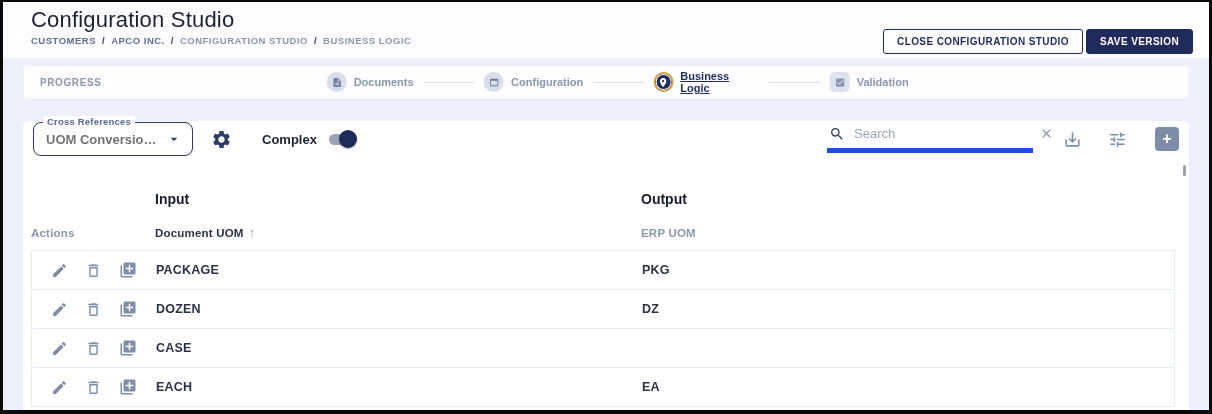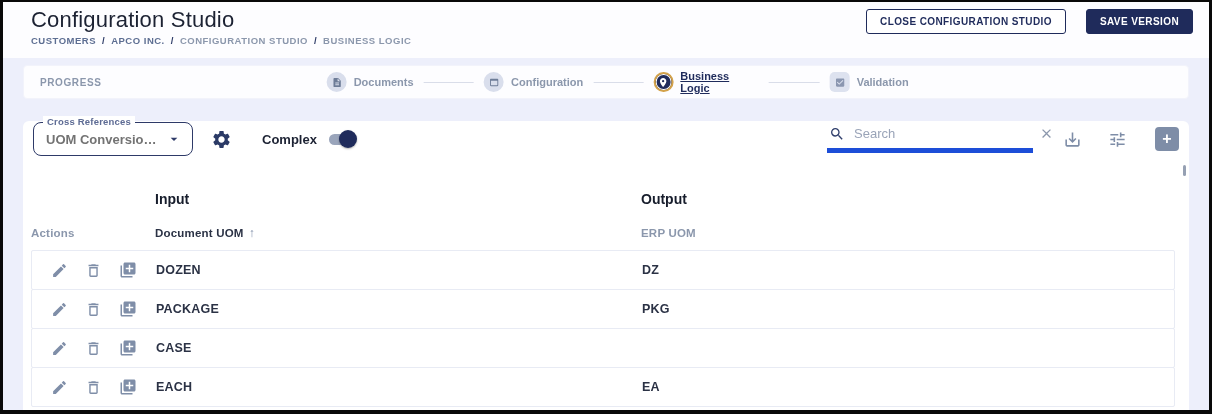--- a/index.html
+++ b/index.html
@@ -29,21 +29,21 @@
   }
   .breadcrumb{
     margin-top:2px;
     font-size:9.5px; font-weight:700; letter-spacing:.5px;
     display:flex; gap:6px; align-items:center;
     text-transform:uppercase;
   }
   .crumb-link{ color:#5d6e92; cursor:pointer;}
   .crumb-plain{ color:#8b97ac; }
   .crumb-sep{ color:#2c3a66; font-weight:800;}
-  .header-buttons{ display:flex; gap:20px; margin-top:2px;}
+  .header-buttons{ display:flex; gap:3px; margin-top:22px;}
   .btn{
     font-family:"Liberation Sans", sans-serif;
     font-size:10px; font-weight:700; letter-spacing:.4px;
     padding:6px 13px; border-radius:3px; cursor:pointer;
   }
   .btn-outline{ background:#fff; color:#1f2b5b; border:1px solid #1f2b5b;}
   .btn-solid{ background:#1f2b5b; color:#fff; border:1px solid #1f2b5b;}
 
   
   .progress-panel{
@@ -325,44 +325,44 @@
               <svg width="17" height="17" viewBox="0 0 24 24" fill="#7f8ea8">
                 <path d="M16 9v10H8V9h8m-1.5-6h-5l-1 1H5v2h14V4h-3.5l-1-1zM18 7H6v12c0 1.1.9 2 2 2h8c1.1 0 2-.9 2-2V7z"></path>
               </svg>
             </span>
           <span class="action-icon">
               <svg width="18" height="18" viewBox="0 0 24 24" fill="#7f8ea8">
                 <path d="M4 6H2v14c0 1.1.9 2 2 2h14v-2H4V6zm16-4H8c-1.1 0-2 .9-2 2v12c0 1.1.9 2 2 2h12c1.1 0 2-.9 2-2V4c0-1.1-.9-2-2-2zm-1 9h-4v4h-2v-4H9V9h4V5h2v4h4v2z"></path>
               </svg>
             </span>
         </div>
+        <span class="cell-text">PACKAGE</span>
+        <span class="cell-text">PKG</span>
+      </div>
+
+      <div class="tgrid trow">
+        <div class="row-actions">
+          <span class="action-icon">
+              <svg width="17" height="17" viewBox="0 0 24 24" fill="#7f8ea8">
+                <path d="M3 17.25V21h3.75L17.81 9.94l-3.75-3.75L3 17.25zM20.71 7.04c.39-.39.39-1.02 0-1.41l-2.34-2.34a.996.996 0 0 0-1.41 0l-1.83 1.83 3.75 3.75 1.83-1.83z"></path>
+              </svg>
+            </span>
+          <span class="action-icon">
+              <svg width="17" height="17" viewBox="0 0 24 24" fill="#7f8ea8">
+                <path d="M16 9v10H8V9h8m-1.5-6h-5l-1 1H5v2h14V4h-3.5l-1-1zM18 7H6v12c0 1.1.9 2 2 2h8c1.1 0 2-.9 2-2V7z"></path>
+              </svg>
+            </span>
+          <span class="action-icon">
+              <svg width="18" height="18" viewBox="0 0 24 24" fill="#7f8ea8">
+                <path d="M4 6H2v14c0 1.1.9 2 2 2h14v-2H4V6zm16-4H8c-1.1 0-2 .9-2 2v12c0 1.1.9 2 2 2h12c1.1 0 2-.9 2-2V4c0-1.1-.9-2-2-2zm-1 9h-4v4h-2v-4H9V9h4V5h2v4h4v2z"></path>
+              </svg>
+            </span>
+        </div>
         <span class="cell-text">DOZEN</span>
         <span class="cell-text">DZ</span>
-      </div>
-
-      <div class="tgrid trow">
-        <div class="row-actions">
-          <span class="action-icon">
-              <svg width="17" height="17" viewBox="0 0 24 24" fill="#7f8ea8">
-                <path d="M3 17.25V21h3.75L17.81 9.94l-3.75-3.75L3 17.25zM20.71 7.04c.39-.39.39-1.02 0-1.41l-2.34-2.34a.996.996 0 0 0-1.41 0l-1.83 1.83 3.75 3.75 1.83-1.83z"></path>
-              </svg>
-            </span>
-          <span class="action-icon">
-              <svg width="17" height="17" viewBox="0 0 24 24" fill="#7f8ea8">
-                <path d="M16 9v10H8V9h8m-1.5-6h-5l-1 1H5v2h14V4h-3.5l-1-1zM18 7H6v12c0 1.1.9 2 2 2h8c1.1 0 2-.9 2-2V7z"></path>
-              </svg>
-            </span>
-          <span class="action-icon">
-              <svg width="18" height="18" viewBox="0 0 24 24" fill="#7f8ea8">
-                <path d="M4 6H2v14c0 1.1.9 2 2 2h14v-2H4V6zm16-4H8c-1.1 0-2 .9-2 2v12c0 1.1.9 2 2 2h12c1.1 0 2-.9 2-2V4c0-1.1-.9-2-2-2zm-1 9h-4v4h-2v-4H9V9h4V5h2v4h4v2z"></path>
-              </svg>
-            </span>
-        </div>
-        <span class="cell-text">PACKAGE</span>
-        <span class="cell-text">PKG</span>
       </div>
 
       <div class="tgrid trow">
         <div class="row-actions">
           <span class="action-icon">
               <svg width="17" height="17" viewBox="0 0 24 24" fill="#7f8ea8">
                 <path d="M3 17.25V21h3.75L17.81 9.94l-3.75-3.75L3 17.25zM20.71 7.04c.39-.39.39-1.02 0-1.41l-2.34-2.34a.996.996 0 0 0-1.41 0l-1.83 1.83 3.75 3.75 1.83-1.83z"></path>
               </svg>
             </span>
           <span class="action-icon">

